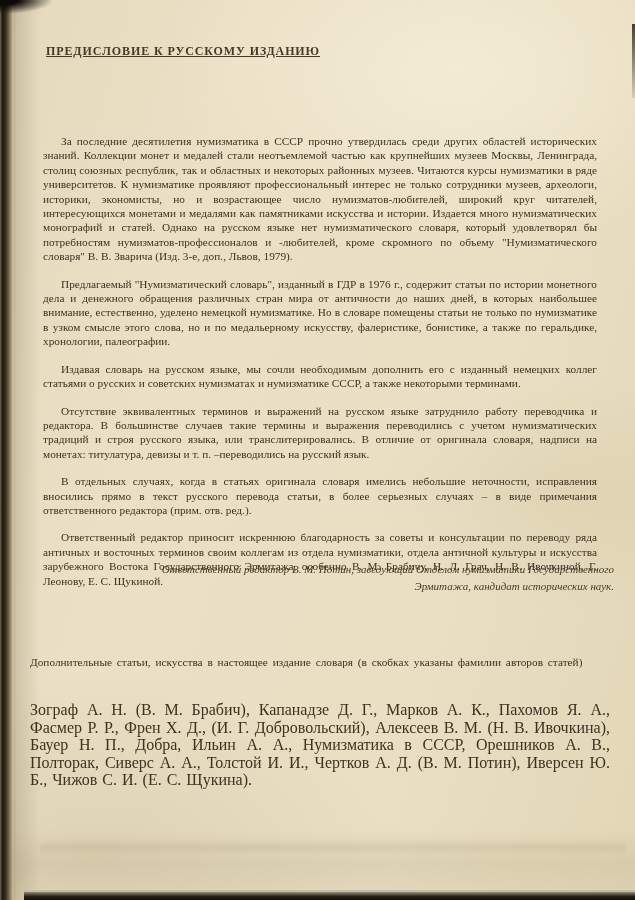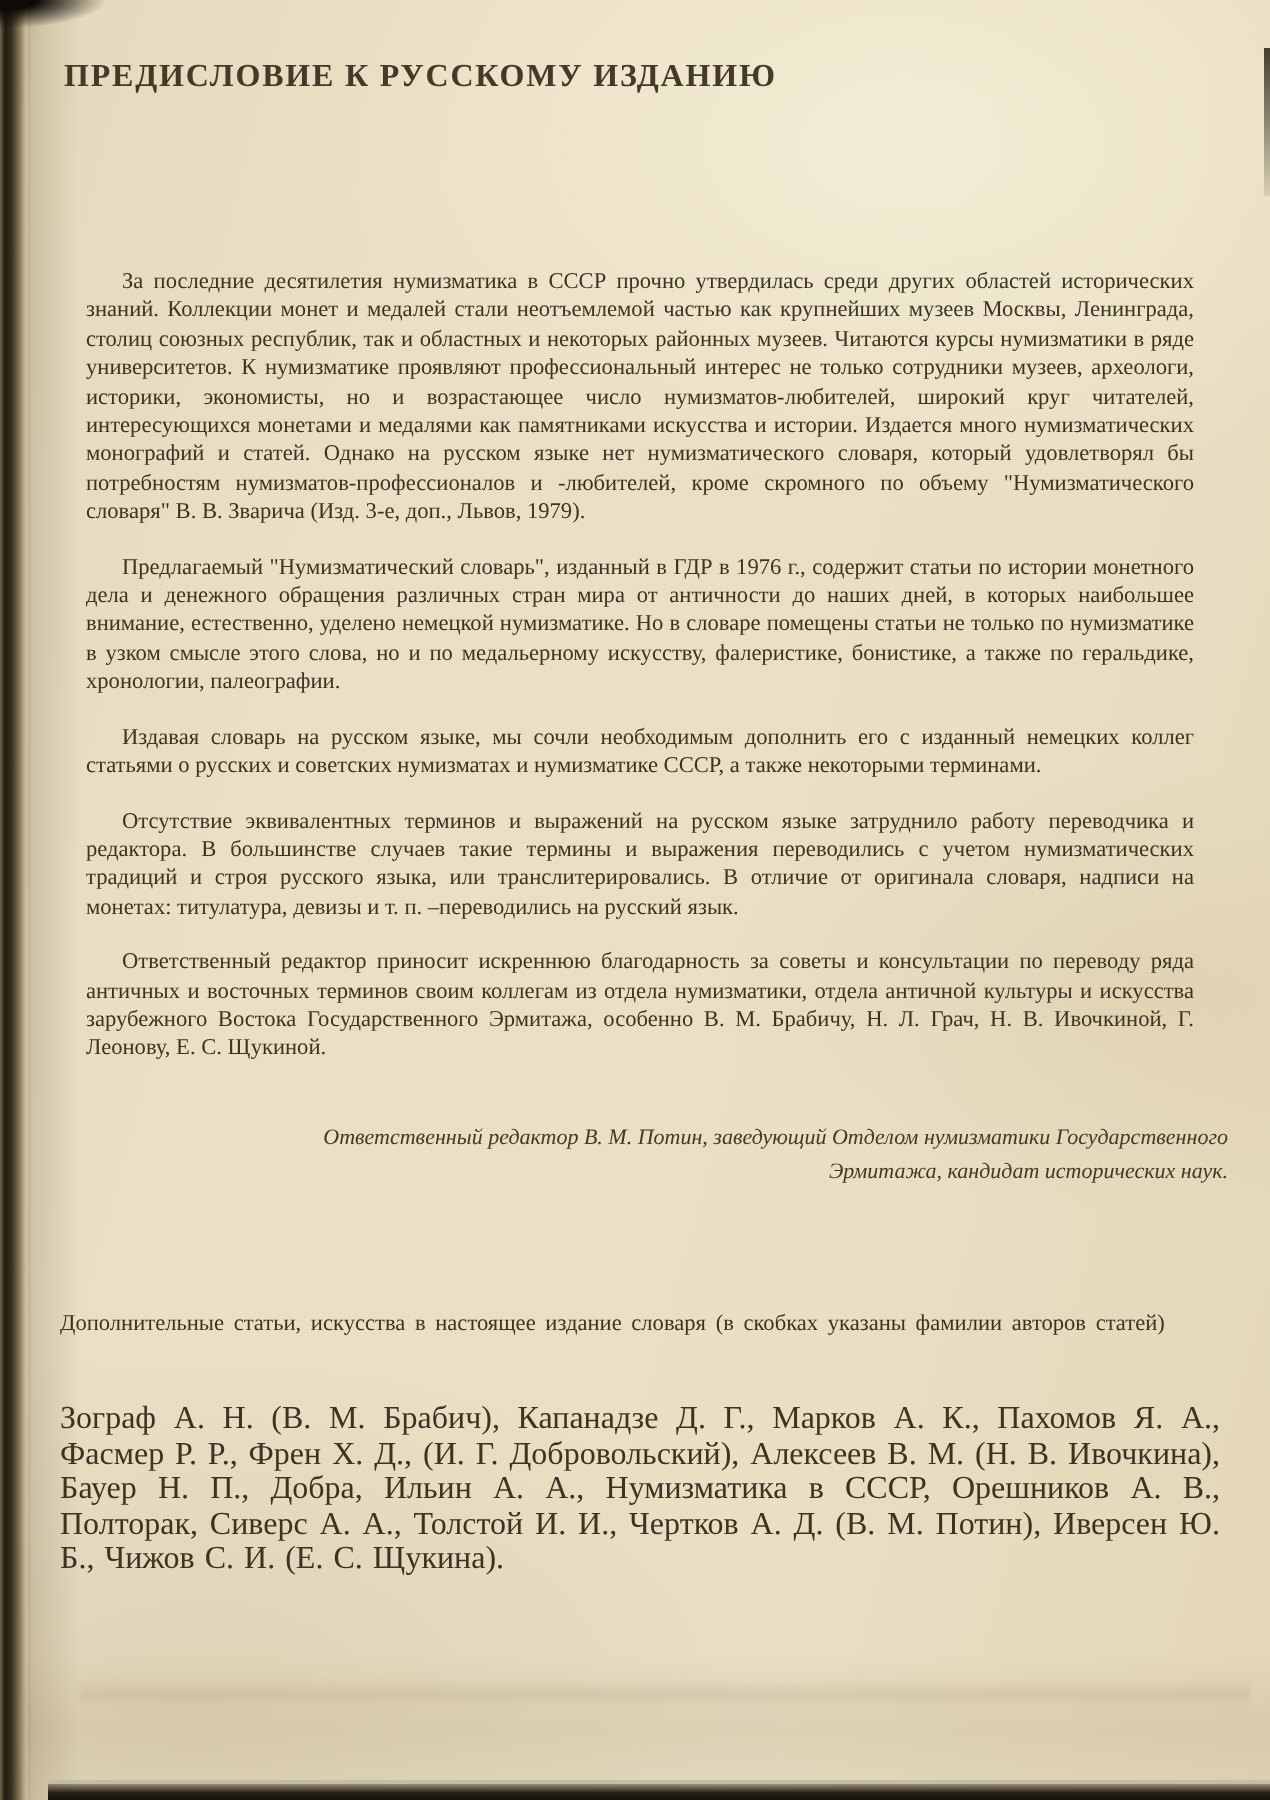--- a/index.html
+++ b/index.html
@@ -73,26 +73,27 @@
   }
   .content {
     position: absolute;
     left: 30px;
     width: 580px;
     top: 0;
   }
   .doc-title {
     position: absolute;
     left: 0; top: 28px;
-    margin: 2px;
-    font-size: 16px;
+    margin: 16px;
+    font-size: 12px;
     font-weight: bold;
     letter-spacing: 0.9px;
     color: #453a28;
     white-space: nowrap;
+    text-decoration: underline;
   }
   .body-text {
     position: absolute;
     left: 0; top: 121px;
     width: 580px;
     font-size: 11.3px;
     line-height: 14.4px;
     text-align: justify;
   }
   .body-text p {
@@ -141,20 +142,21 @@
   <div class="edge-right-mark"></div>
 
   <div class="content">
     <h1 class="doc-title">ПРЕДИСЛОВИЕ К РУССКОМУ ИЗДАНИЮ</h1>
 
     <div class="body-text">
       <p>За последние десятилетия нумизматика в СССР прочно утвердилась среди других областей исторических знаний. Коллекции монет и медалей стали неотъемлемой частью как крупнейших музеев Москвы, Ленинграда, столиц союзных республик, так и областных и некоторых районных музеев. Читаются курсы нумизматики в ряде университетов. К нумизматике проявляют профессиональный интерес не только сотрудники музеев, археологи, историки, экономисты, но и возрастающее число нумизматов-любителей, широкий круг читателей, интересующихся монетами и медалями как памятниками искусства и истории. Издается много нумизматических монографий и статей. Однако на русском языке нет нумизматического словаря, который удовлетворял бы потребностям нумизматов-профессионалов и -любителей, кроме скромного по объему "Нумизматического словаря" В. В. Зварича (Изд. 3-е, доп., Львов, 1979).</p>
       <p>Предлагаемый "Нумизматический словарь", изданный в ГДР в 1976 г., содержит статьи по истории монетного дела и денежного обращения различных стран мира от античности до наших дней, в которых наибольшее внимание, естественно, уделено немецкой нумизматике. Но в словаре помещены статьи не только по нумизматике в узком смысле этого слова, но и по медальерному искусству, фалеристике, бонистике, а также по геральдике, хронологии, палеографии.</p>
       <p>Издавая словарь на русском языке, мы сочли необходимым дополнить его с изданный немецких коллег статьями о русских и советских нумизматах и нумизматике СССР, а также некоторыми терминами.</p>
       <p>Отсутствие эквивалентных терминов и выражений на русском языке затруднило работу переводчика и редактора. В большинстве случаев такие термины и выражения переводились с учетом нумизматических традиций и строя русского языка, или транслитерировались. В отличие от оригинала словаря, надписи на монетах: титулатура, девизы и т. п. –переводились на русский язык.</p>
+      <p>В отдельных случаях, когда в статьях оригинала словаря имелись небольшие неточности, исправления вносились прямо в текст русского перевода статьи, в более серьезных случаях – в виде примечания ответственного редактора (прим. отв. ред.).</p>
       <p>Ответственный редактор приносит искреннюю благодарность за советы и консультации по переводу ряда античных и восточных терминов своим коллегам из отдела нумизматики, отдела античной культуры и искусства зарубежного Востока Государственного Эрмитажа, особенно В. М. Брабичу, Н. Л. Грач, Н. В. Ивочкиной, Г. Леонову, Е. С. Щукиной.</p>
     </div>
 
     <div class="signature">Ответственный редактор В. М. Потин, заведующий Отделом нумизматики Государственного Эрмитажа, кандидат исторических наук.</div>
 
     <div class="note">Дополнительные статьи, искусства в настоящее издание словаря (в скобках указаны фамилии авторов статей)</div>
 
     <div class="authors">Зограф А. Н. (В. М. Брабич), Капанадзе Д. Г., Марков А. К., Пахомов Я. А., Фасмер Р. Р., Френ Х. Д., (И. Г. Добровольский), Алексеев В. М. (Н. В. Ивочкина), Бауер Н. П., Добра, Ильин А. А., Нумизматика в СССР, Орешников А. В., Полторак, Сиверс А. А., Толстой И. И., Чертков А. Д. (В. М. Потин), Иверсен Ю. Б., Чижов С. И. (Е. С. Щукина).</div>
   </div>
 

